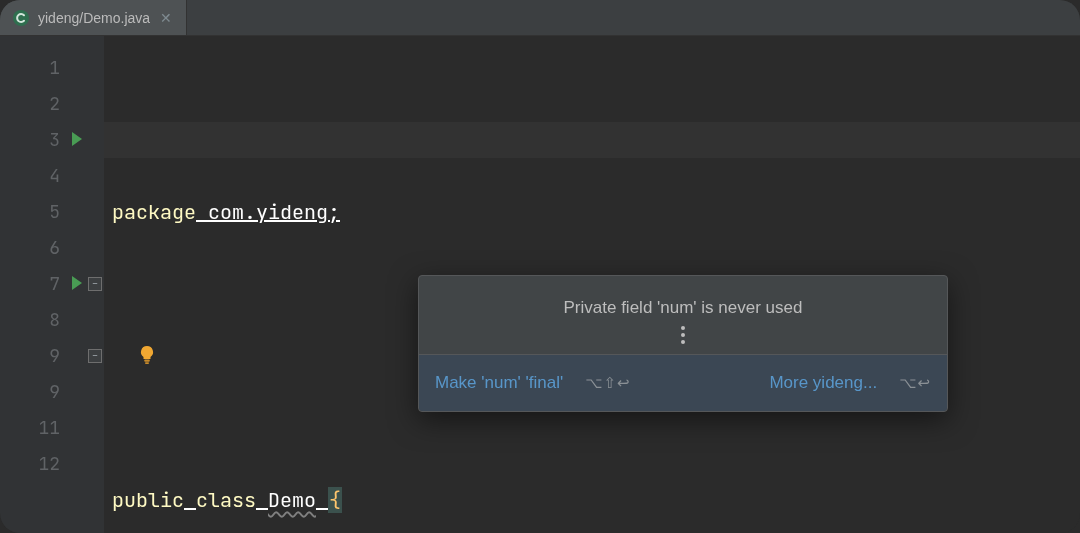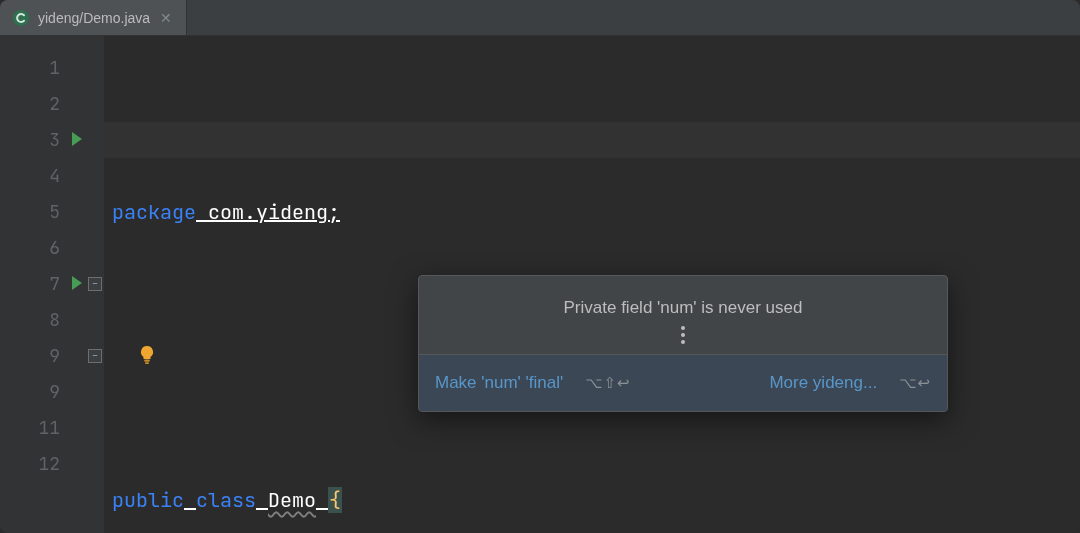--- a/index.html
+++ b/index.html
@@ -3,21 +3,21 @@
 <meta charset="utf-8">
 <style>
   * { margin: 0; padding: 0; box-sizing: border-box; }
   html, body {
     width: 1080px; height: 533px;
     background: #2b2b2b;
     font-family: "JetBrains Mono","Consolas","Menlo",monospace;
     overflow: hidden;
     color: #a9b7c6;
   }
-  .wrap { width:1080px; height:533px; background:#2b2b2b; border-radius:8px; overflow:hidden; position:relative;}
+  .wrap { width:1080px; height:533px; background:#2b2b2b; border-radius:20px; overflow:hidden; position:relative;}
   
   .tabbar {
     height: 36px;
     background: #3c3f41;
     display:flex;
     align-items:stretch;
     border-bottom:1px solid #323232;
   }
   .tab {
     display:flex; align-items:center;
@@ -65,21 +65,21 @@
   }
   .code {
     flex:1;
     background:#2b2b2b;
     padding-top:14px;
     padding-left:8px;
     position:relative;
     white-space:pre;
   }
   .code .line { height:36px; }
-  .k  { color:#3b82f6; }
+  .k  { color:#fef9c3; }
   .t  { color:#ffffff;text-decoration:underline; }
   .cls{ color:#ffffff; text-decoration: underline wavy #808080; text-underline-offset:4px;}
   .bry{ color:#ffc66d; background:#3b514d; padding:0 1px;}
   .hlbg { position:absolute; left:0; right:0; height:36px; background:#323232; }
   .hlbg.l3 { top:calc(14px + 36px*2); }
   .lightbulb {
     display:inline-block; width:22px; height:22px; vertical-align:-3px;
   }
   
   .popup {

